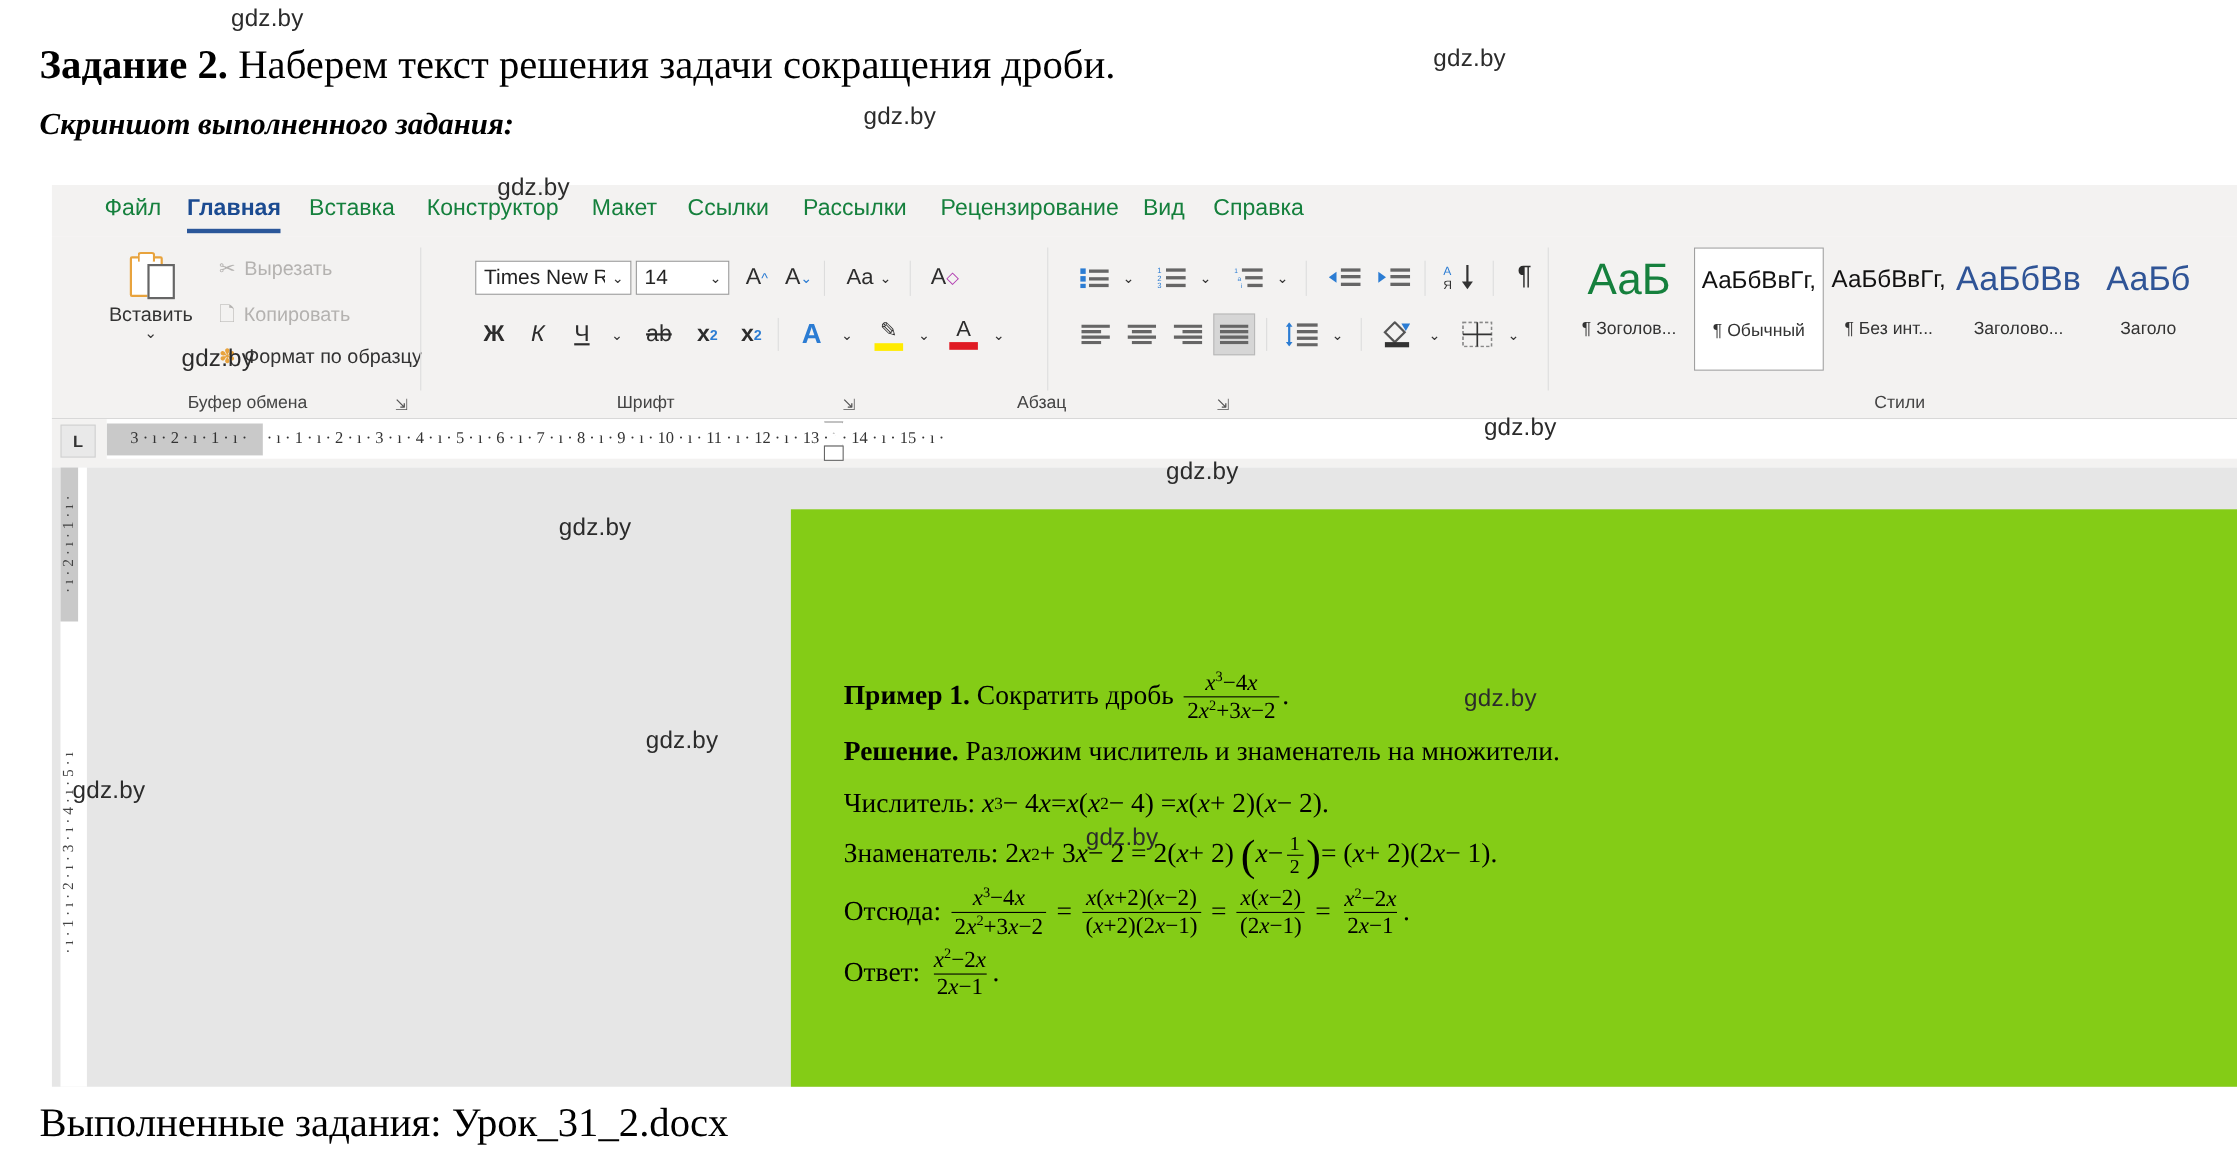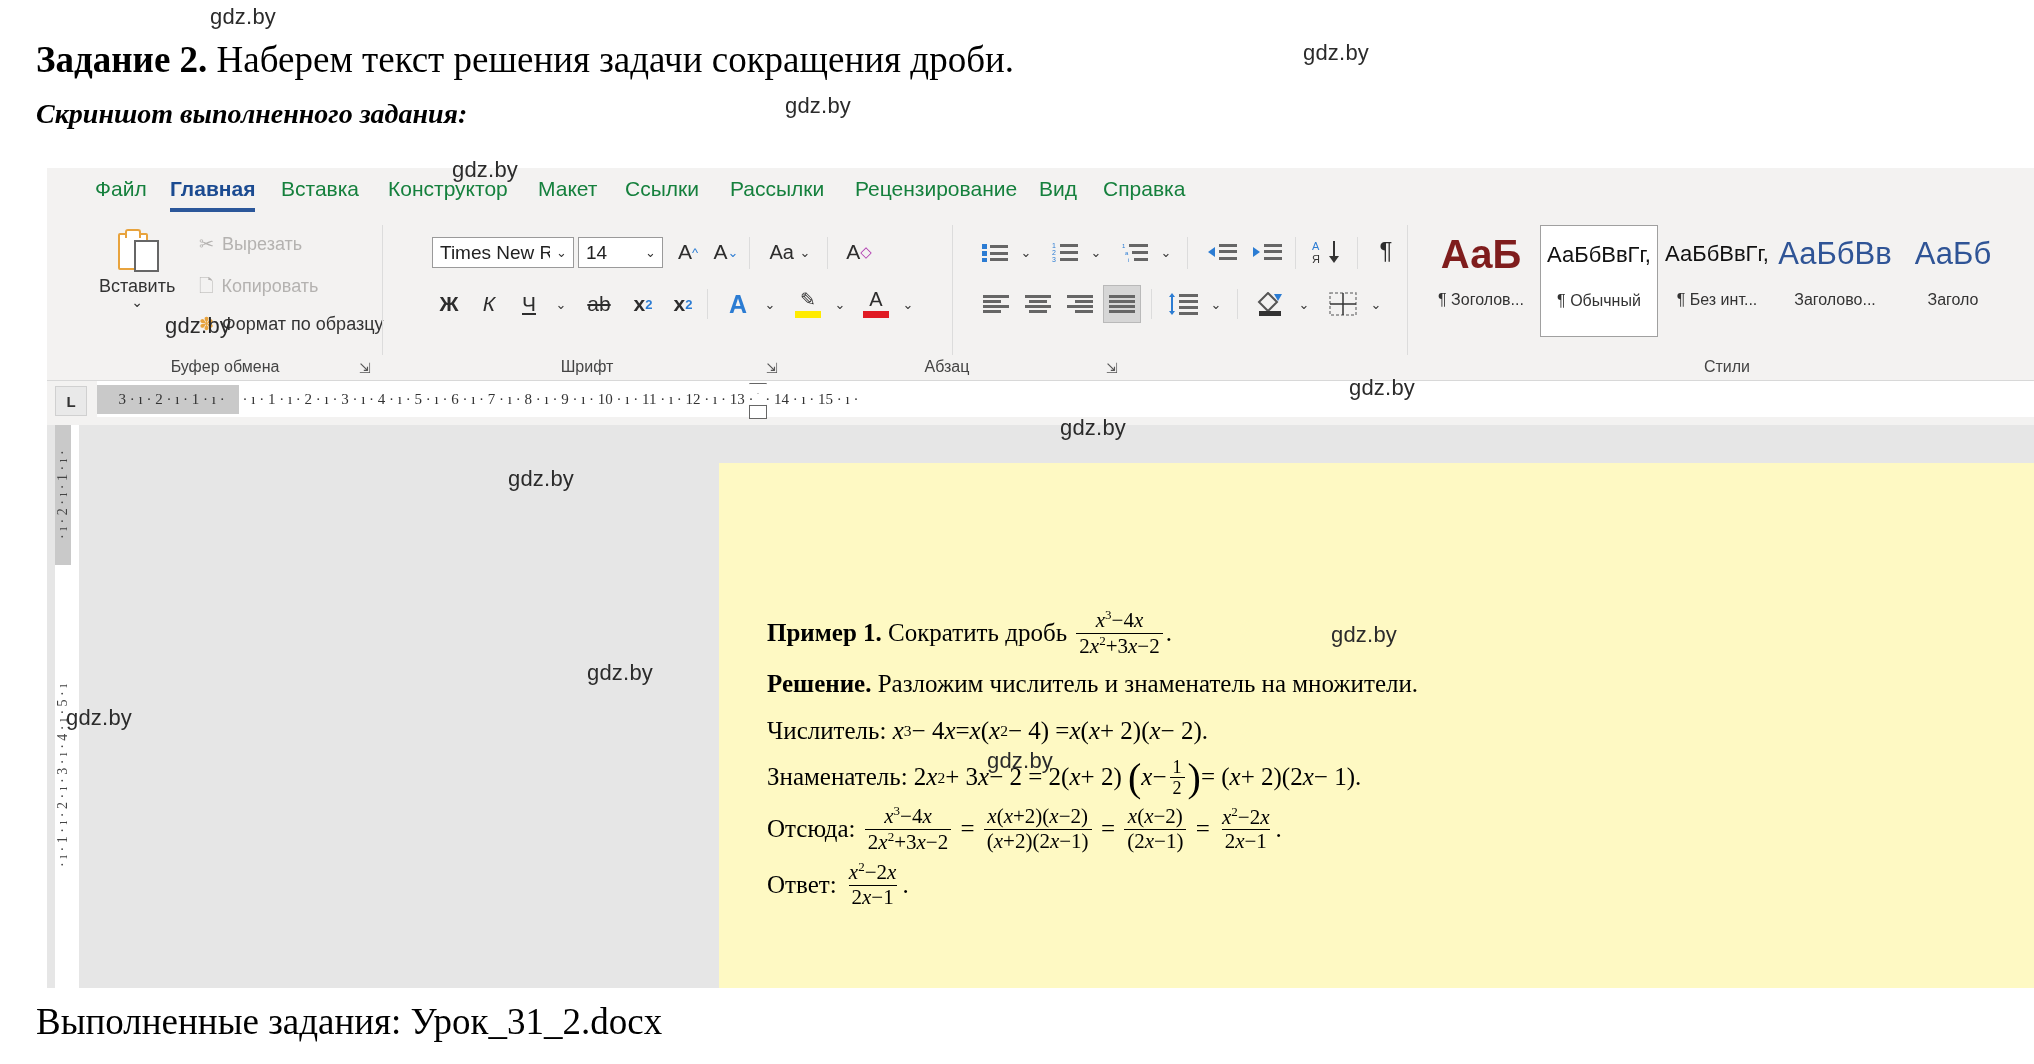--- a/index.html
+++ b/index.html
@@ -146,21 +146,21 @@
     display:flex;flex-direction:column;align-items:center;justify-content:flex-start;
     padding-top:8px;
     overflow:hidden;
   }
   .style-item.active{border:1px solid #a0a0a0;background:#fff;}
   .style-prev{
     font-size:31px;line-height:42px;white-space:nowrap;color:#2f5496;
     font-family:"Liberation Sans", sans-serif;
   }
   .style-prev.normal{font-size:22px;color:#111;}
-  .style-prev.big{font-size:40px;font-weight:bold;color:#7f1d1d;}
+  .style-prev.big{font-size:40px;font-weight:normal;color:#15803d;}
   .style-name{font-size:16px;color:#333;white-space:nowrap;margin-top:16px;}
 
   
   #ruler-row{position:relative;height:44px;background:#f3f2f1;}
   #tabstop-btn{
     position:absolute;left:8px;top:5px;width:32px;height:30px;
     background:#e9e9e9;border:1px solid #d0d0d0;box-sizing:border-box;
     display:flex;align-items:center;justify-content:center;
     font-size:15px;color:#333;font-weight:bold;
   }
@@ -200,21 +200,21 @@
   .vtick{
     font-family:"Liberation Serif", serif;
     font-size:14px;color:#444;
     writing-mode:vertical-rl;
     transform:rotate(180deg);
     text-align:center;
     white-space:nowrap;
   }
   #page{
     position:absolute;left:672px;top:38px;right:0;bottom:0;
-    background:#fef9c3;
+    background:#84cc16;
   }
   #page-body{
     position:absolute;left:48px;top:145px;right:20px;
     font-family:"Liberation Serif", serif;
     font-size:25px;color:#000;line-height:1.62;
   }
   #page-body .ln{white-space:nowrap;margin-bottom:6px;display:flex;align-items:center;}
   b.bold{font-weight:bold;}
   .mi{font-style:italic;}
   .frac{

